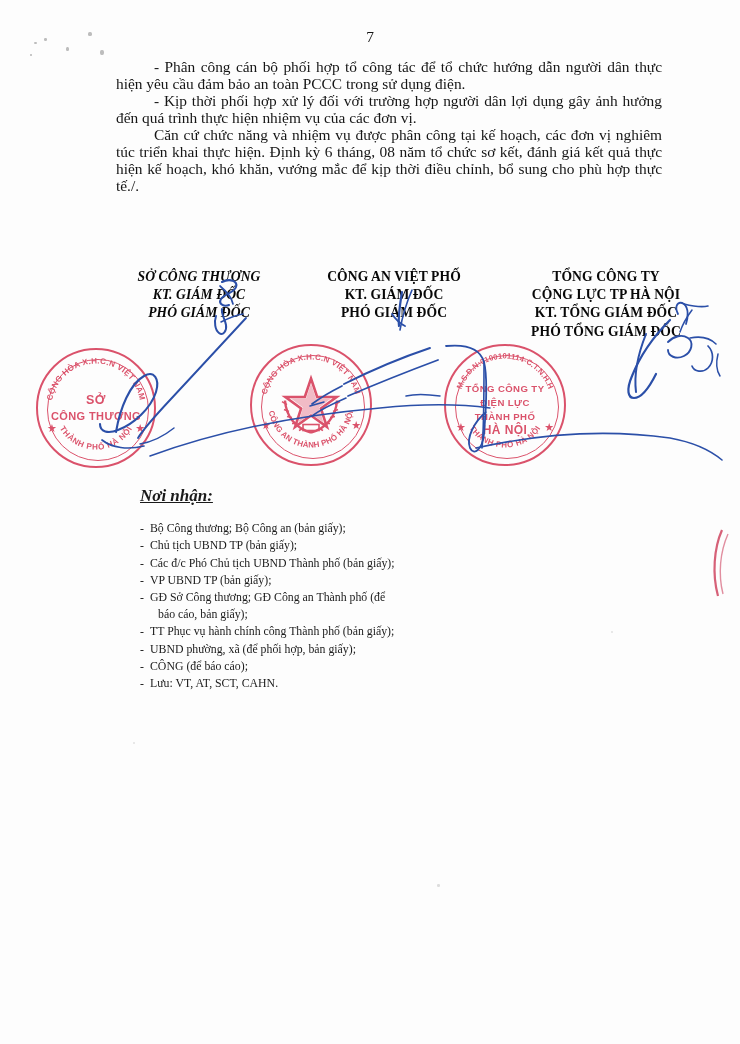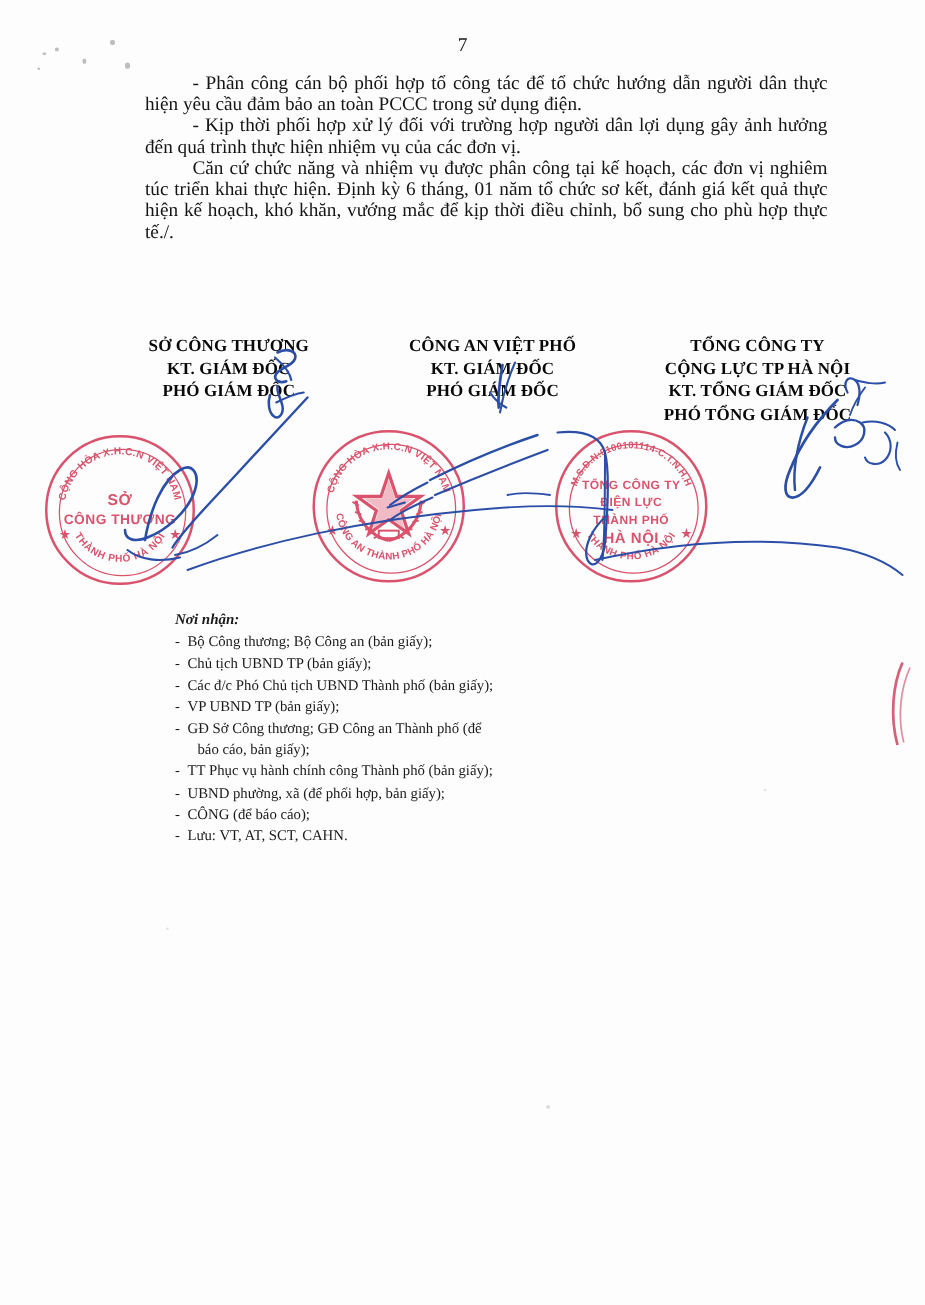--- a/index.html
+++ b/index.html
@@ -56,21 +56,21 @@
     position: absolute;
     text-align: center;
     font-weight: bold;
     font-size: 13.6px;
     line-height: 18.2px;
     letter-spacing: 0.1px;
     color: #080808;
     white-space: nowrap;
   }
   .sig-block .line { display: block; }
-  .sig-1 { left: 16px;  top: 0; width: 214px; }
+  .sig-1 { left: 32px;  top: 0; width: 214px; font-style: italic; }
   .sig-2 { left: 228px; top: 0; width: 212px; }
   .sig-3 { left: 438px; top: 0; width: 216px; }
 
   
   .names {
     position: absolute;
     left: 60px;
     top: 452px;
     width: 640px;
     height: 26px;
@@ -93,23 +93,24 @@
     left: 140px;
     top: 487px;
     width: 330px;
     font-size: 11.8px;
     line-height: 17.2px;
     color: #1a1a1a;
   }
   .recipients-title {
     font-weight: bold;
     font-style: italic;
-    font-size: 12px;
+    text-decoration: underline;
+    font-size: 17px;
     display: block;
-    margin-bottom: 1px;
+    margin-bottom: 16px;
   }
   .recipients ul {
     list-style: none;
     margin: 0;
     padding: 0;
     font-family: Liberation Serif, serif;
   }
   .recipients li {
     position: relative;
     padding-left: 10px;
@@ -214,21 +215,21 @@
     <div class="speck" style="left:60px;top:10px;width:4px;height:4px;"></div>
     <div class="speck" style="left:72px;top:28px;width:4px;height:5px;"></div>
     <div class="speck" style="left:2px;top:32px;width:2px;height:2px;"></div>
   </div>
 
   <div class="page-number">7</div>
 
   <div class="body-text">
     <p>- Phân công cán bộ phối hợp tổ công tác để tổ chức hướng dẫn người dân thực hiện yêu cầu đảm bảo an toàn PCCC trong sử dụng điện.</p>
     <p>- Kịp thời phối hợp xử lý đối với trường hợp người dân lợi dụng gây ảnh hưởng đến quá trình thực hiện nhiệm vụ của các đơn vị.</p>
-    <p>Căn cứ chức năng và nhiệm vụ được phân công tại kế hoạch, các đơn vị nghiêm túc triển khai thực hiện. Định kỳ 6 tháng, 01 năm tổ chức sơ kết, đánh giá kết quả thực hiện kế hoạch, khó khăn, vướng mắc để kịp thời điều chỉnh, bổ sung cho phù hợp thực tế./.</p>
+    <p>Căn cứ chức năng và nhiệm vụ được phân công tại kế hoạch, các đơn vị nghiêm túc triển khai thực hiện. Định kỳ 6 tháng, 08 năm tổ chức sơ kết, đánh giá kết quả thực hiện kế hoạch, khó khăn, vướng mắc để kịp thời điều chỉnh, bổ sung cho phù hợp thực tế./.</p>
   </div>
 
   <div class="sig-row">
 
     <div class="sig-block sig-1">
       <span class="line">SỞ CÔNG THƯƠNG</span>
       <span class="line">KT. GIÁM ĐỐC</span>
       <span class="line">PHÓ GIÁM ĐỐC</span>
     </div>
 

